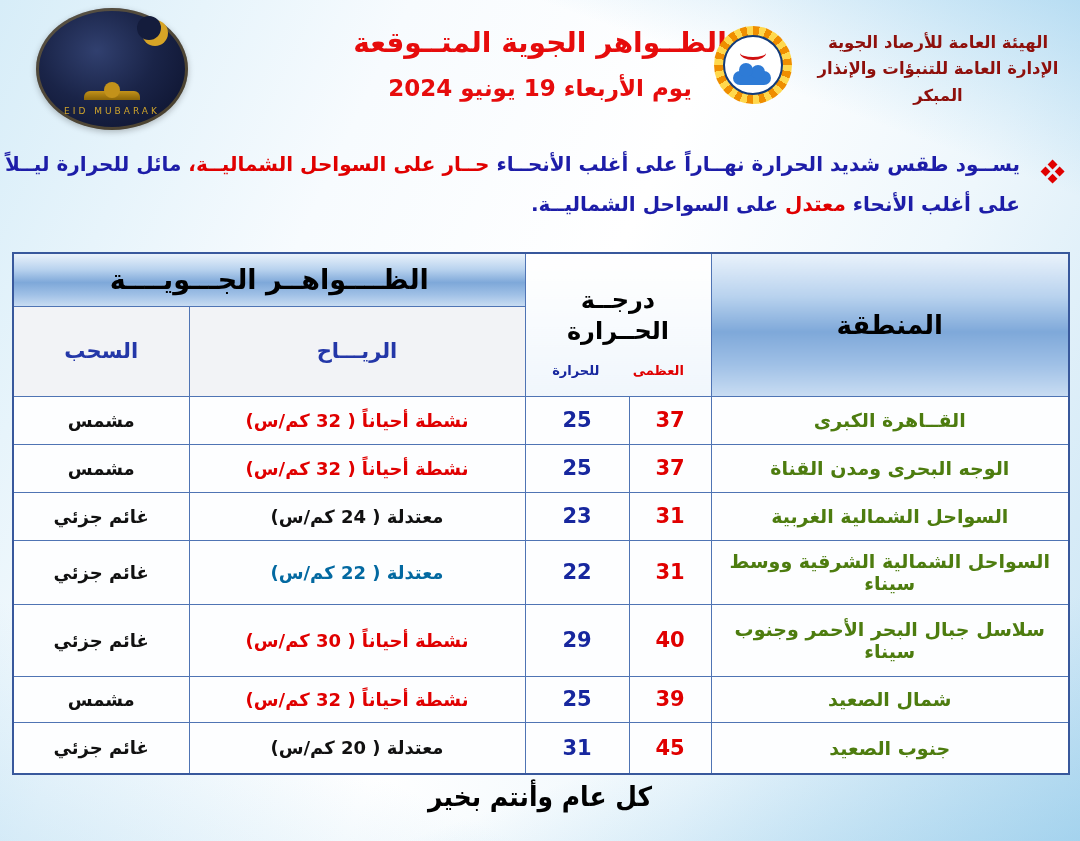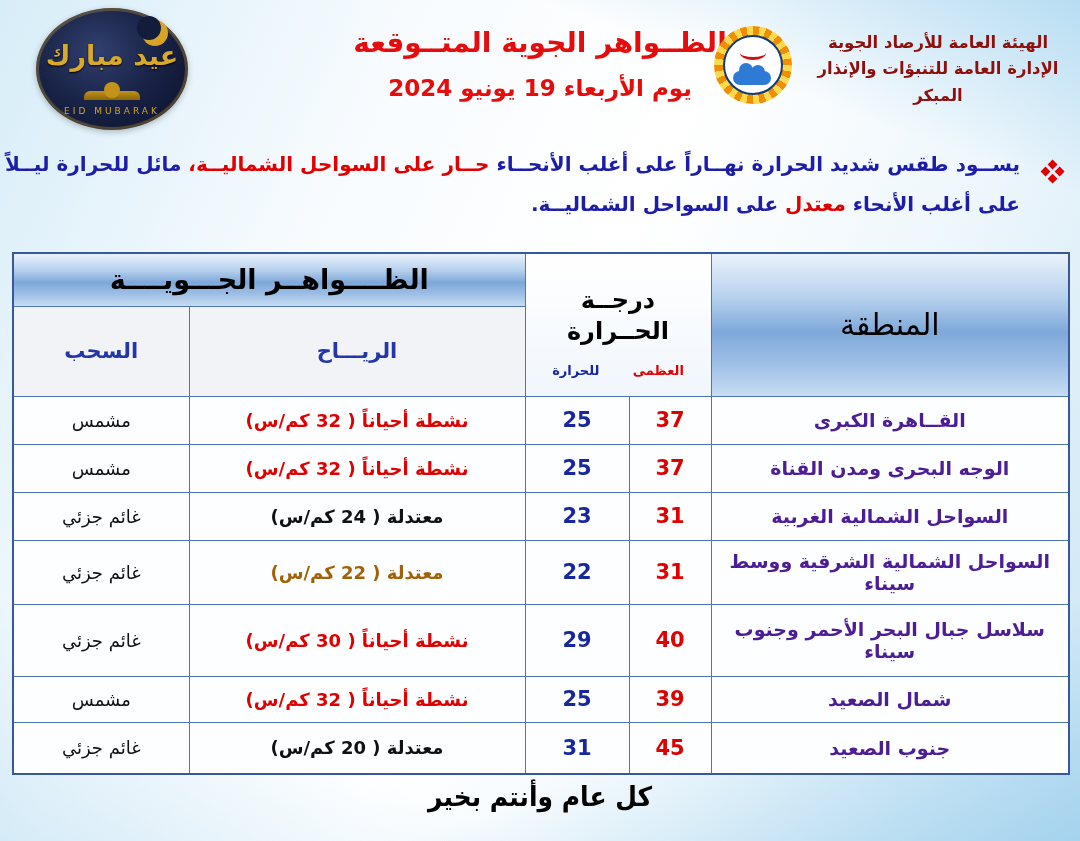--- a/index.html
+++ b/index.html
@@ -56,49 +56,48 @@
   
   table.weather{position:absolute;top:252px;left:12px;width:1056px;border-collapse:collapse;
     table-layout:fixed;direction:rtl;border:2px solid #38589c;}
   table.weather th,table.weather td{border:1px solid #4f74b4;text-align:center;vertical-align:middle;
     padding:2px 6px;overflow:hidden;}
   tr.hdr-row1{height:53px;}
   tr.hdr-row2{height:90px;}
   .hdr-blue{background:linear-gradient(180deg,#e9f2fb 0%,#b8d2ee 30%,#7ea8d9 55%,#9fc0e6 78%,#c8dcf2 100%);
     color:#000;}
   .phen-hdr{font-size:27px;font-weight:bold;}
-  .region-hdr{font-size:30px;font-weight:normal;}
+  .region-hdr{font-size:26px;font-weight:bold;}
   .temp-hdr{background:linear-gradient(180deg,#ffffff 0%,#f0f6fc 100%);padding:0;}
   .temp-title{font-size:24px;font-weight:bold;color:#000;width:118px;margin:14px auto 0;line-height:1.3;}
   .temp-sub{display:flex;justify-content:space-around;margin-top:16px;padding:0 4px;
     font-size:13px;font-weight:bold;}
   .sub-hdr{background:#f2f3f6;font-size:21px;font-weight:bold;}
   tbody td{background:#fdfeff;}
   tbody tr{height:48px;}
   tbody tr:nth-child(4){height:64px;}
   tbody tr:nth-child(5){height:72px;}
   tbody tr:nth-child(6){height:46px;}
   tbody tr:nth-child(7){height:52px;}
-  td.region{font-size:19px;font-weight:bold;color:#4c1d95;}
+  td.region{font-size:19px;font-weight:bold;color:#4d7c0f;}
   td.tmax,td.tmin{font-size:21px;font-weight:bold;}
   td.winds{font-size:18px;font-weight:bold;color:#111;}
-  td.clouds{font-size:18px;font-weight:normal;color:#111;}
+  td.clouds{font-size:18px;font-weight:bold;color:#111;}
 
   
   .footer{position:absolute;top:782px;width:100%;text-align:center;color:#000;
     font-size:25px;font-weight:bold;letter-spacing:1px;transform:scaleY(1.08);}
 </style>
 </head>
 <body>
 
 <div class="page">
 
   <div class="eid-logo">
     <div class="eid-crescent"></div>
-    <div class="eid-calligraphy">عيد مبارك</div>
     <div class="eid-mosque"></div>
     <div class="eid-caption">EID MUBARAK</div>
   </div>
 
   <div class="title-wrap">
     <div class="doc-title" style="color: rgb(230, 12, 12);">الظــواهر الجوية المتــوقعة</div>
     <div class="doc-date" style="color: rgb(230, 12, 12);">يوم الأربعاء 19 يونيو 2024</div>
   </div>
 
   <div class="ema-logo">
@@ -167,21 +166,21 @@
         <td class="region">السواحل الشمالية الغربية</td>
         <td class="tmax" style="color: rgb(224, 0, 0);">31</td>
         <td class="tmin" style="color: rgb(23, 39, 158);">23</td>
         <td class="winds" style="color: rgb(17, 17, 17);">معتدلة ( 24 كم/س)</td>
         <td class="clouds">غائم جزئي</td>
       </tr>
       <tr>
         <td class="region">السواحل الشمالية الشرقية ووسط سيناء</td>
         <td class="tmax" style="color: rgb(224, 0, 0);">31</td>
         <td class="tmin" style="color: rgb(23, 39, 158);">22</td>
-        <td class="winds" style="color: #a16207; margin-top: 48px;">معتدلة ( 22 كم/س)</td>
+        <td class="winds" style="color: #0369a1; margin-top: 48px;">معتدلة ( 22 كم/س)</td>
         <td class="clouds">غائم جزئي</td>
       </tr>
       <tr>
         <td class="region">سلاسل جبال البحر الأحمر وجنوب سيناء</td>
         <td class="tmax" style="color: rgb(224, 0, 0);">40</td>
         <td class="tmin" style="color: rgb(23, 39, 158);">29</td>
         <td class="winds" style="color: rgb(224, 0, 0);">نشطة أحياناً ( 30 كم/س)</td>
         <td class="clouds">غائم جزئي</td>
       </tr>
       <tr>

